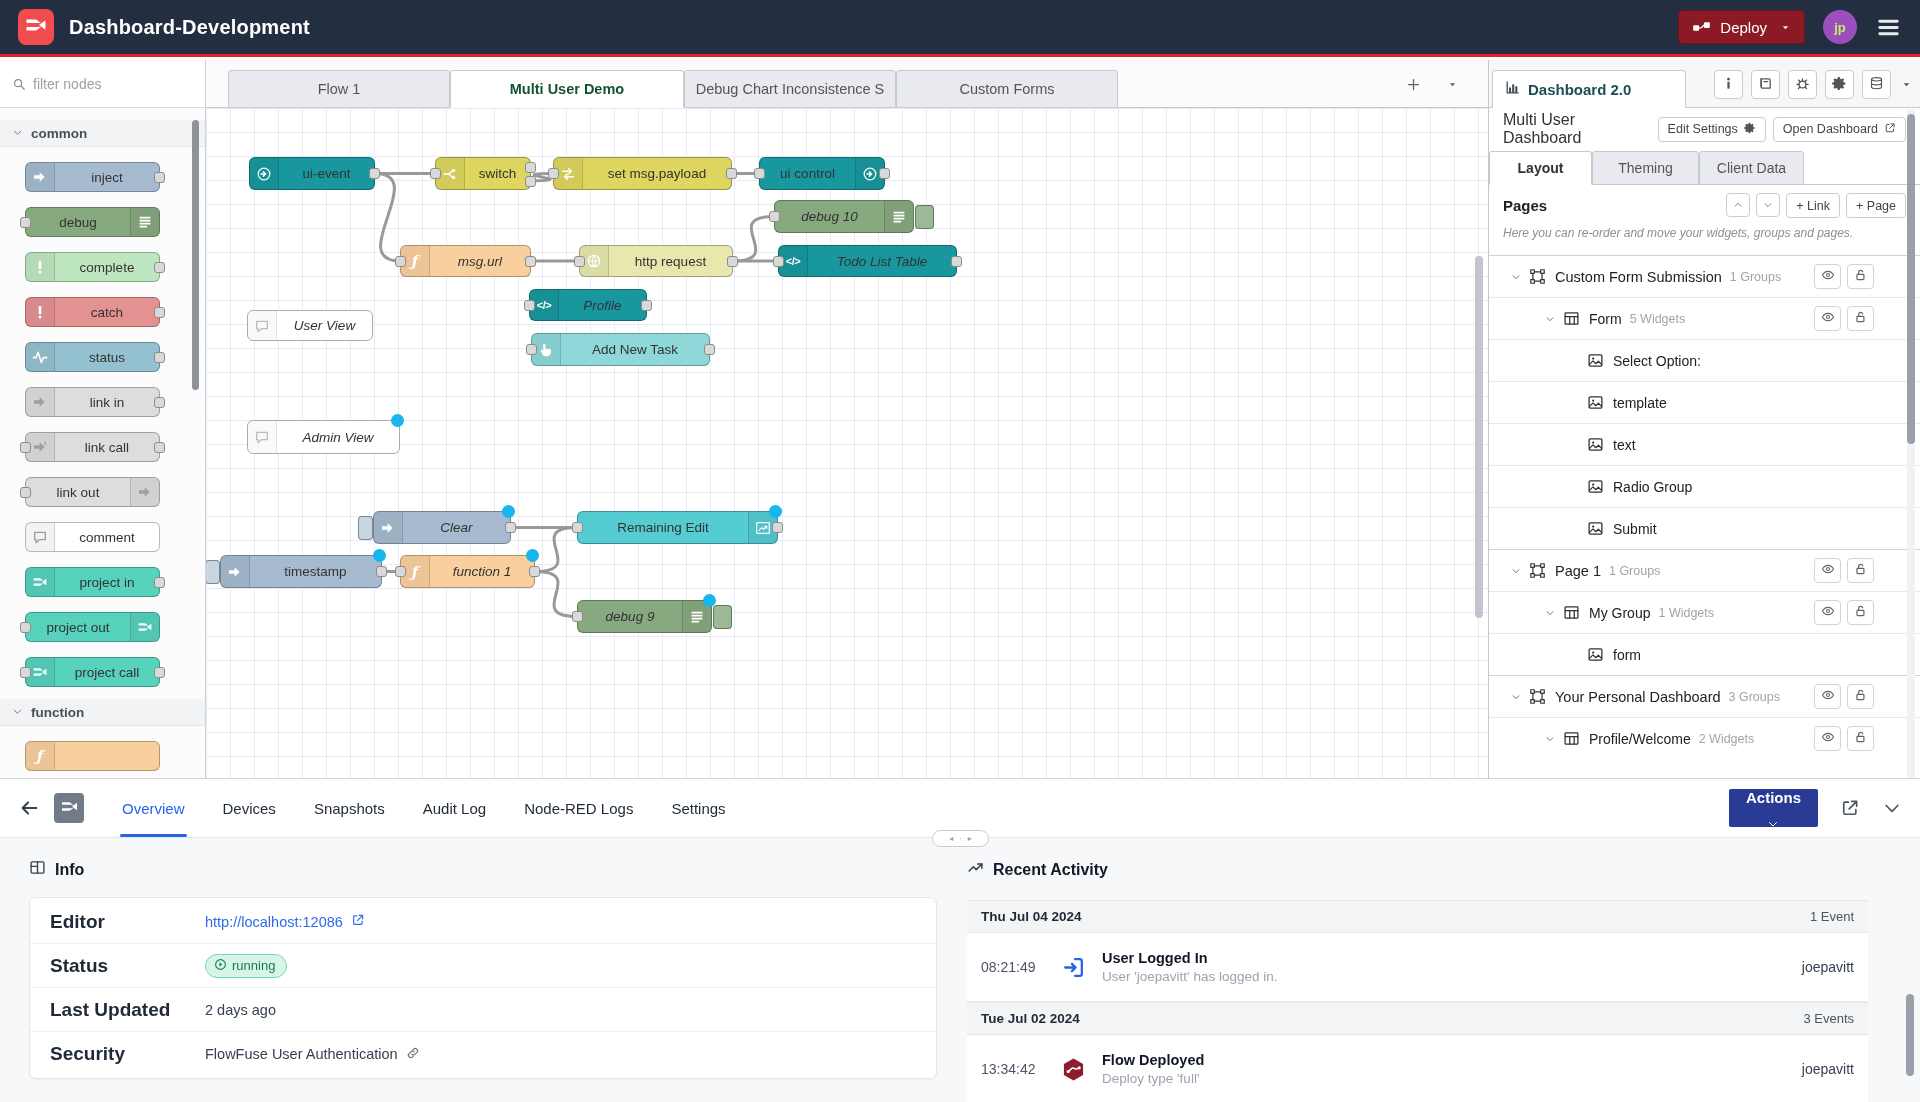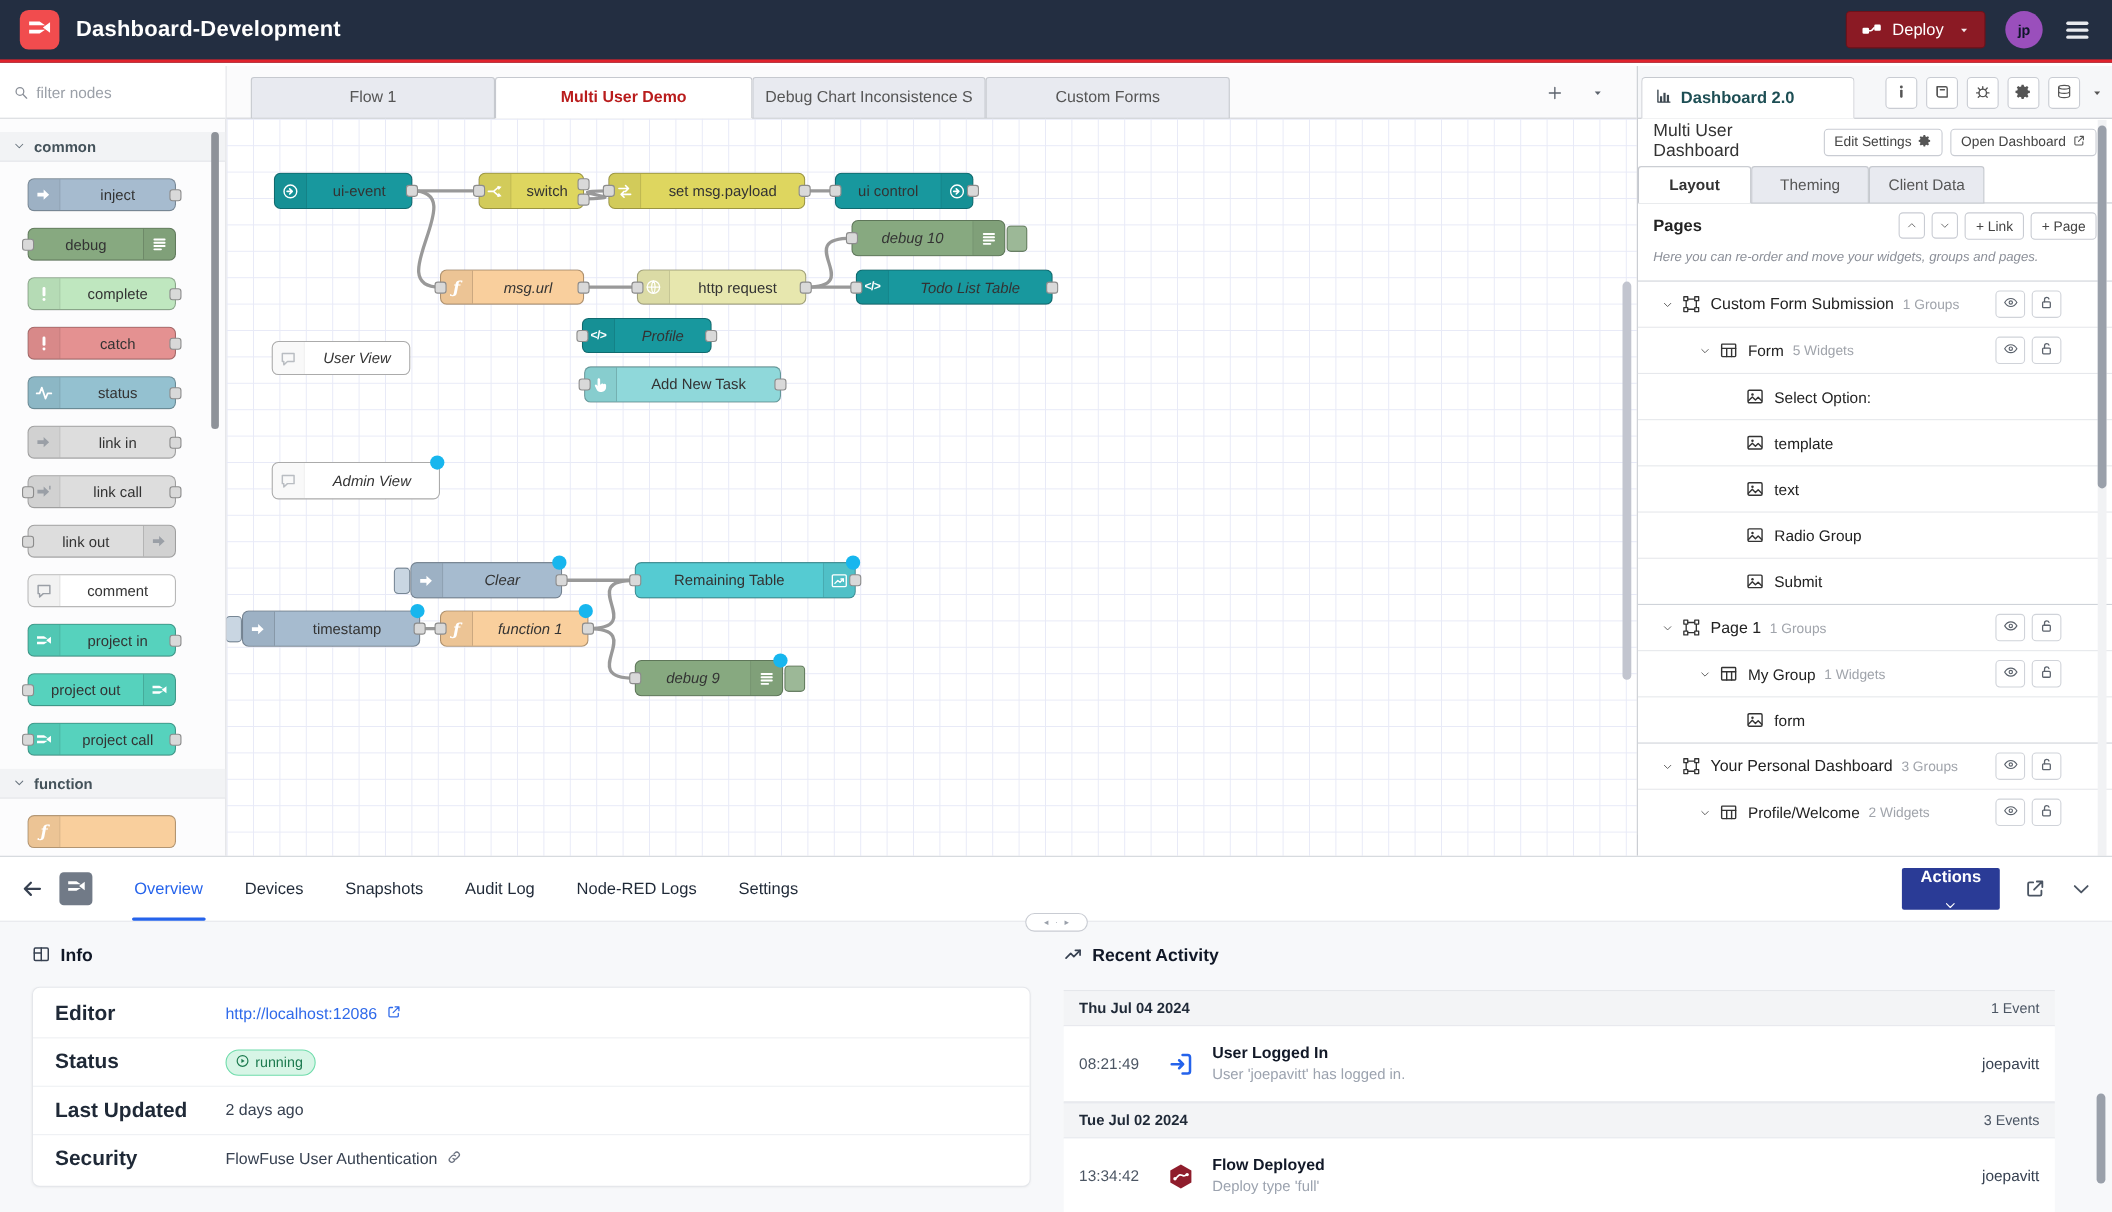--- a/index.html
+++ b/index.html
@@ -11,21 +11,21 @@
   #topbar { position:absolute; left:0; top:0; width:1920px; height:57px;
     background:#232e41; border-bottom:3px solid #e0232d; display:flex; align-items:center; padding:0 18px; z-index:40;}
   #logo { width:36px; height:36px; border-radius:8px; background:#f14c4e; display:flex; align-items:center; justify-content:center; color:#fff; }
   #logo svg { width:24px; height:24px; }
   #topbar h1 { color:#fff; font-size:20px; font-weight:700; margin-left:15px; letter-spacing:.2px; }
   #topbar-right { margin-left:auto; display:flex; align-items:center; gap:18px;padding-left:28px; }
   #deploy { display:flex; align-items:center; gap:9px; background:#8b1a24; border:1px solid #6e1119;
     color:#fff; height:34px; padding:0 13px; border-radius:4px; font-size:15px; cursor:pointer; font-family:inherit;}
   #deploy .d-icon svg{ width:19px; height:19px; display:block; color:#fff;}
   #deploy .caret svg{ width:11px; height:11px; display:block; opacity:.9; margin-left:4px;}
-  #avatar { width:34px; height:34px; border-radius:50%; background:#9a4fbc; color:#0f172a; font-size:13px;
+  #avatar { width:34px; height:34px; border-radius:50%; background:#9a4fbc; color:#bef264; font-size:13px;
     font-weight:700; display:flex; align-items:center; justify-content:center; cursor:pointer;}
   #burger { background:none; border:none; color:#e8eaee; cursor:pointer;}
   #burger svg{ width:27px; height:27px; display:block;}
 
   
   #main { position:absolute; left:0; top:60px; width:1920px; height:718px; }
 
   
   #palette { position:absolute; left:0; top:0; width:206px; height:718px; background:#fcfcfd;
     border-right:1px solid #cfd2d8; }
@@ -48,21 +48,21 @@
   .n-label { flex:1; display:flex; align-items:center; justify-content:center; padding:0 4px; white-space:nowrap; overflow:hidden;}
   .port { position:absolute; width:11px; height:11px; background:#d9d9d9; border:1px solid #8c8c8c; border-radius:3px; top:50%; margin-top:-5.5px; }
   .port.in { left:-6px; } .port.out { right:-6px; }
   #palette-scroll { position:absolute; right:6px; top:60px; width:7px; height:270px; background:#8e9299; border-radius:4px; }
 
   
   #canvas-col { position:absolute; left:206px; top:0; width:1282px; height:718px; }
   #flow-tabs { position:relative; height:48px; background:#fbfbfc; border-bottom:1px solid #c6c9cf; display:flex; align-items:flex-end; padding-left:22px;}
   .flow-tab { height:38px; margin-bottom:-1px; display:flex; align-items:center; justify-content:center;
     border:1px solid #c6c9cf; border-radius:3px 3px 0 0; background:#e8eaf0; color:#555; font-size:14.5px; cursor:pointer; overflow:hidden; white-space:nowrap;}
-  .flow-tab.active { background:#fff; border-bottom:1px solid #fff; color:#b91c1c; font-weight:700; }
+  .flow-tab.active { background:#fff; border-bottom:1px solid #fff; color:#14532d; font-weight:700; }
   #tab-actions { position:absolute; right:30px; top:0; height:48px; display:flex; align-items:center; gap:26px; color:#5c636d;}
   #tab-actions .tb { background:none; border:none; color:#5c636d; cursor:pointer; }
   #tab-actions svg { display:block; }
   #tab-add svg{ width:15px; height:15px;} #tab-caret svg{ width:11px; height:11px;}
 
   #canvas { position:relative; width:1282px; height:670px; background:#fff;
     background-image:linear-gradient(#e8eaf7 1px, transparent 1px), linear-gradient(90deg,#e8eaf7 1px, transparent 1px);
     background-size:24px 24px; overflow:hidden;}
   #wires { position:absolute; left:0; top:0; }
   .fnode { position:absolute; border:1px solid rgba(0,0,0,.30); border-radius:6px; display:flex; align-items:stretch;
@@ -521,21 +521,21 @@
                 <svg viewBox="0 0 24 24" fill="currentColor">
                   <path d="M3 9.5h8.5V5l7.5 7-7.5 7v-4.5H3z"></path>
                 </svg>
               </span>
               <span class="n-label" style="font-style: italic;">Clear</span>
               <span class="port out"></span>
               <span class="inj-btn" style="background: rgb(166, 187, 207); height: 24px;"></span>
               <span class="dot"></span>
             </div>
             <div class="fnode" style="left: 371px; top: 403px; width: 201px; height: 33px; background: rgb(85, 203, 210);">
-              <span class="n-label">Remaining Table</span>
+              <span class="n-label">Remaining Edit</span>
               <span class="n-iconbox right" style="color: rgb(255, 255, 255);">
                 <svg viewBox="0 0 24 24" fill="none" stroke="currentColor" stroke-width="2" stroke-linecap="round" stroke-linejoin="round">
                   <rect x="2.5" y="4" width="19" height="16" rx="1.5" stroke-width="1.8"></rect>
                   <path d="M6 15.5l4-4 3 2.5 4.5-4.5" stroke-width="1.8"></path>
                   <path d="M14.2 9.5h3.3v3.3" stroke-width="1.8"></path>
                 </svg>
               </span>
               <span class="port in"></span>
               <span class="port out"></span>
               <span class="dot"></span>

